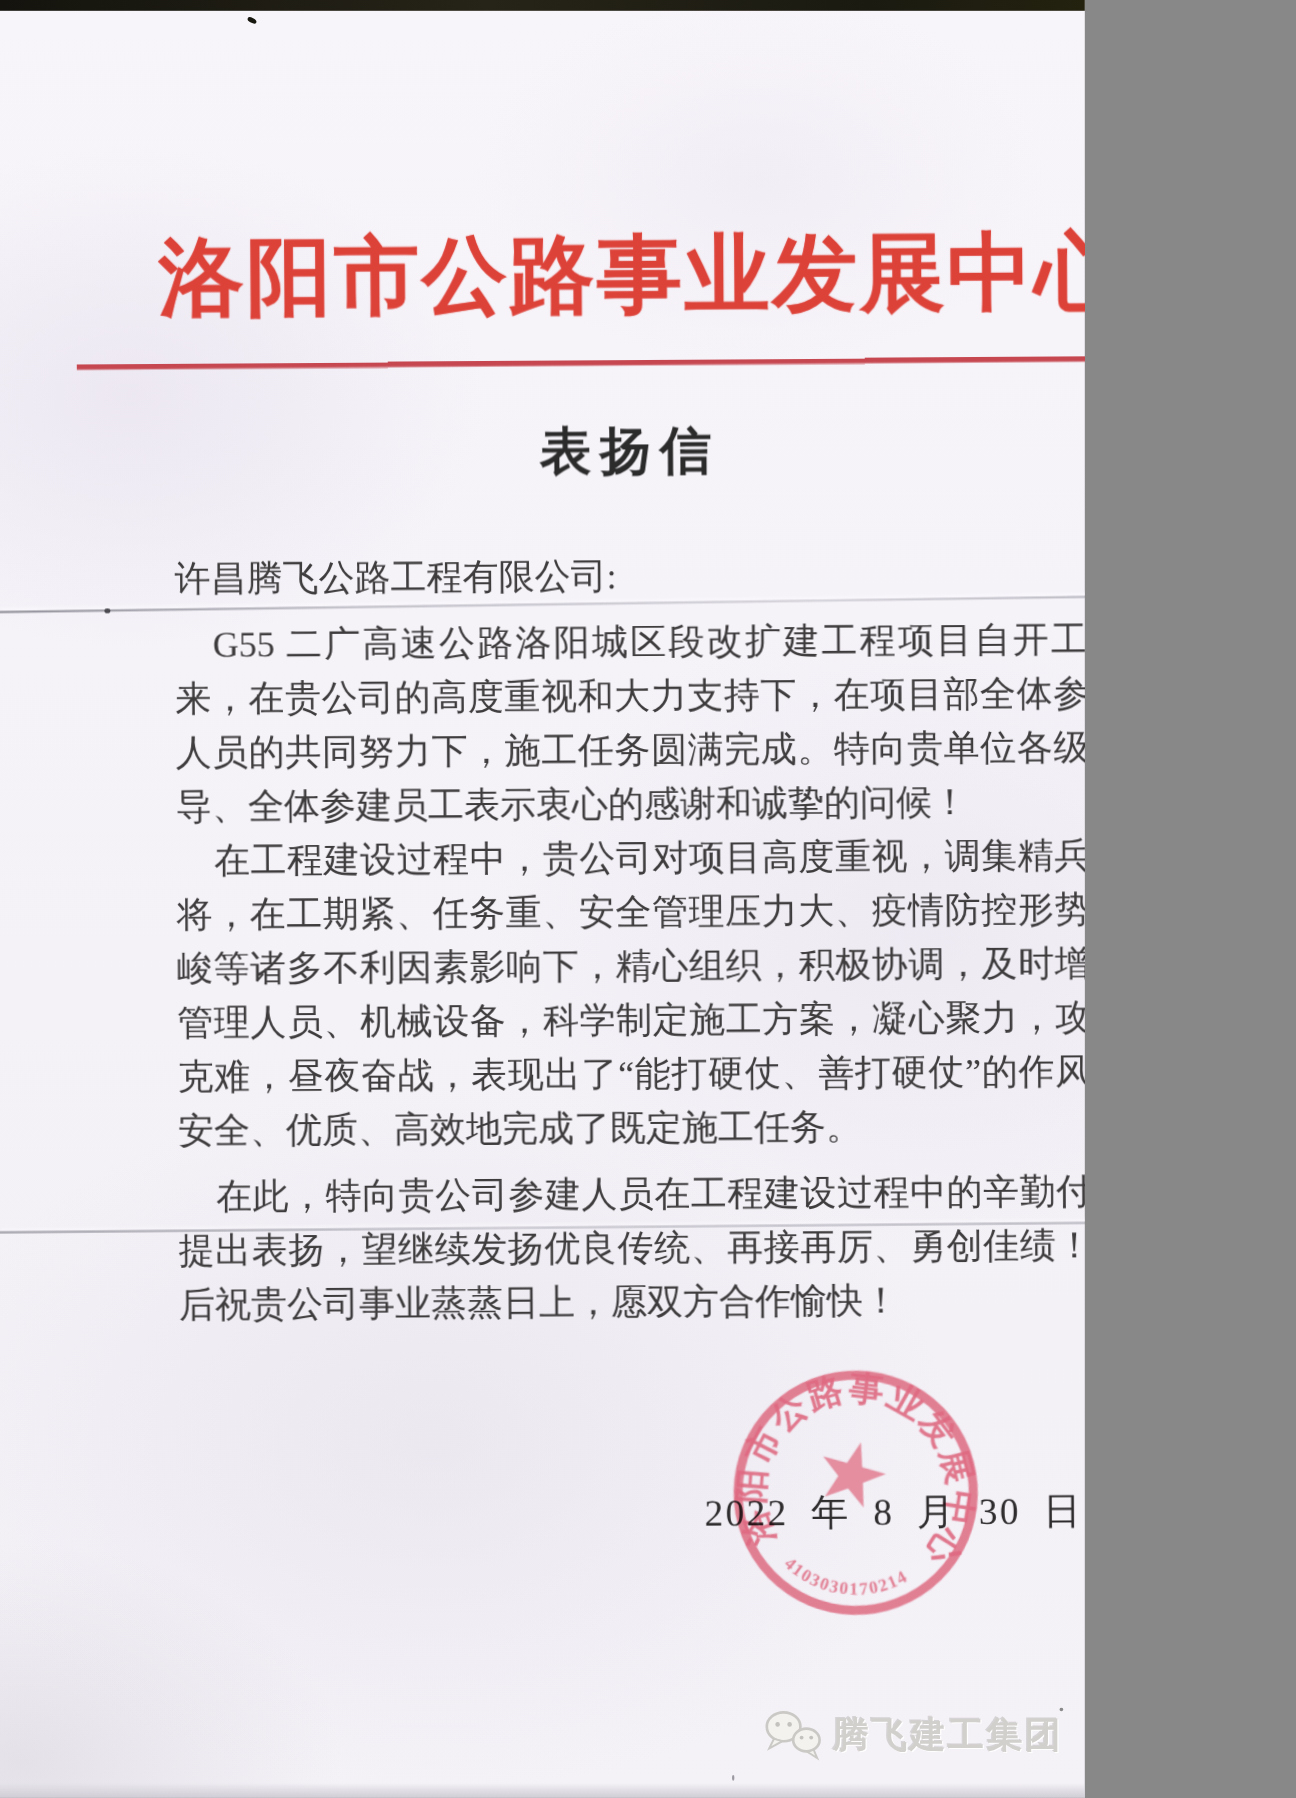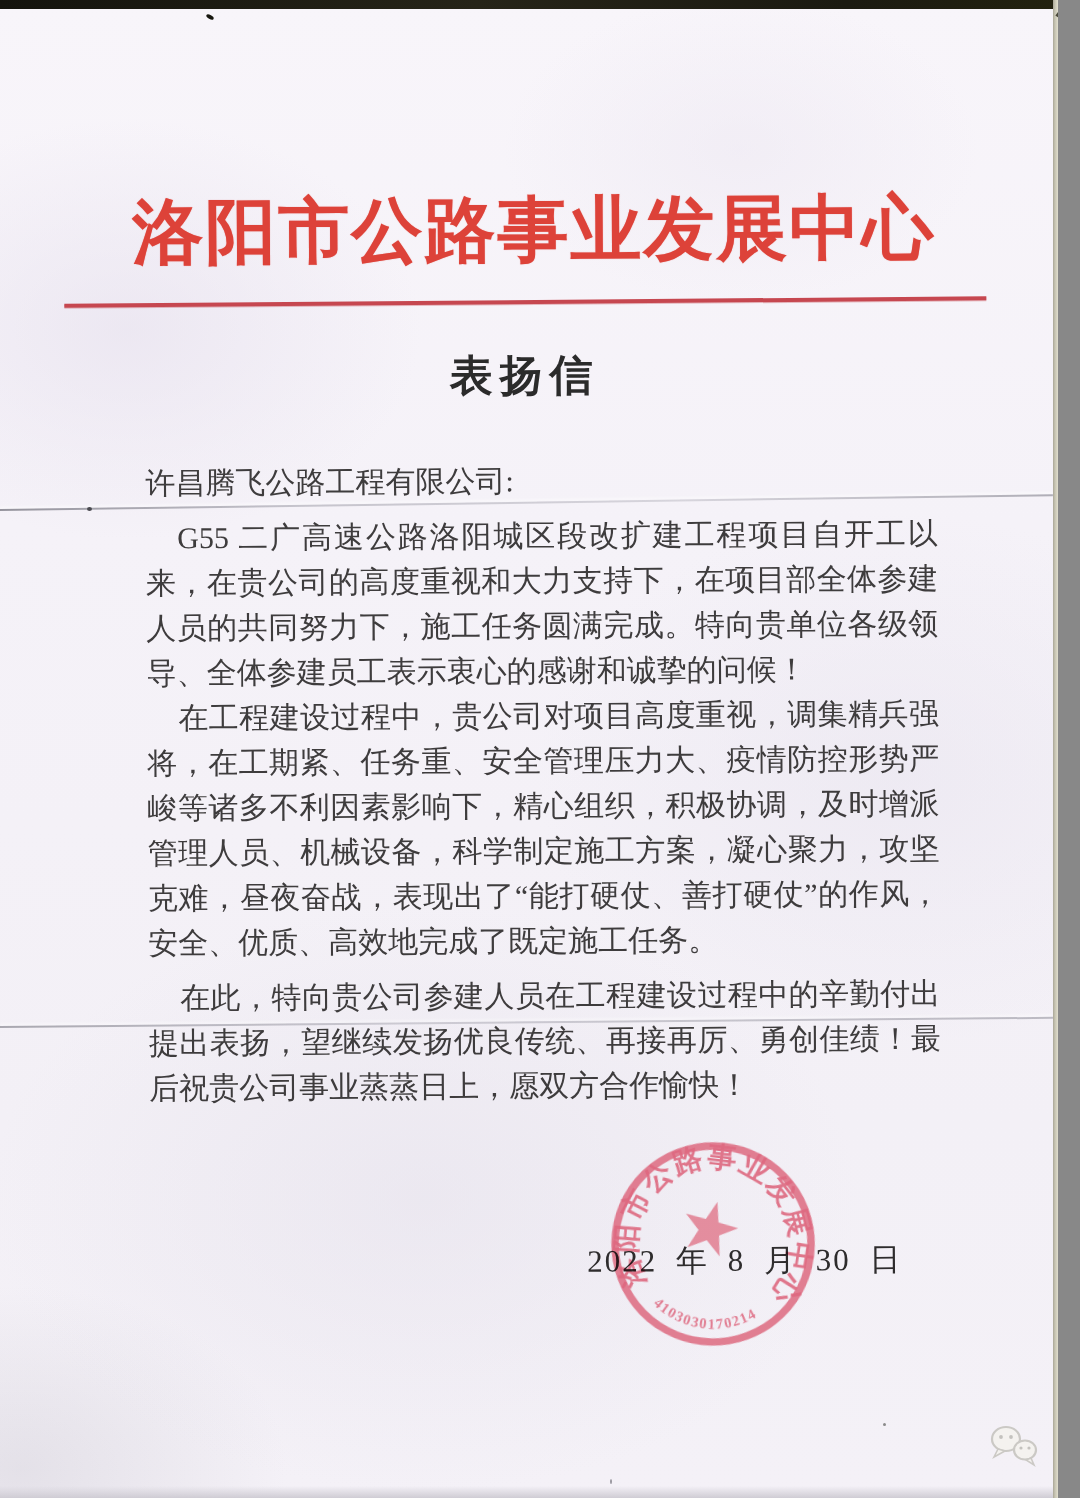--- a/index.html
+++ b/index.html
@@ -1,17 +1,17 @@
 <!DOCTYPE html>
 <html><head>
 <meta charset="utf-8">
 <style>
   html,body{margin:0;padding:0;background:#888;}
   .page{
-    position:relative;width:1058px;height:1498px;overflow:hidden;
+    position:relative;width:904px;height:1498px;overflow:hidden;
     background:linear-gradient(180deg,#f8f5fa 0%,#f5f2f8 35%,#f3f0f6 75%,#f4f1f7 100%);
     font-family:"Liberation Serif","DejaVu Serif",serif;
   }
   .mottle{
     position:absolute;inset:0;pointer-events:none;
     background:
       radial-gradient(420px 300px at 12% 22%, rgba(228,222,236,.55), transparent 70%),
       radial-gradient(520px 380px at 85% 52%, rgba(231,227,238,.5), transparent 70%),
       radial-gradient(620px 420px at 40% 80%, rgba(226,222,233,.45), transparent 70%),
       radial-gradient(340px 220px at 70% 10%, rgba(236,231,241,.5), transparent 70%),
@@ -126,20 +126,21 @@
         <ellipse cx="37" cy="26" rx="11" ry="9.5"></ellipse>
         <path d="M43 34 L46 41 L38 36 Z" stroke-width="1.6"></path>
       </g>
       <g fill="#c4c2be">
         <circle cx="13" cy="13" r="1.9"></circle>
         <circle cx="23" cy="13" r="1.9"></circle>
         <circle cx="33" cy="24" r="1.6"></circle>
         <circle cx="41" cy="24" r="1.6"></circle>
       </g>
     </svg>
+    <span>腾飞建工集团</span>
   </div>
 
   <div class="top-edge"></div>
   <div class="right-edge"></div>
   <div class="corner-mark"></div>
   <div class="bottom-edge"></div>
 
   <div class="speck s1"></div>
   <div class="speck s2"></div>
   <div class="speck s3"></div>

